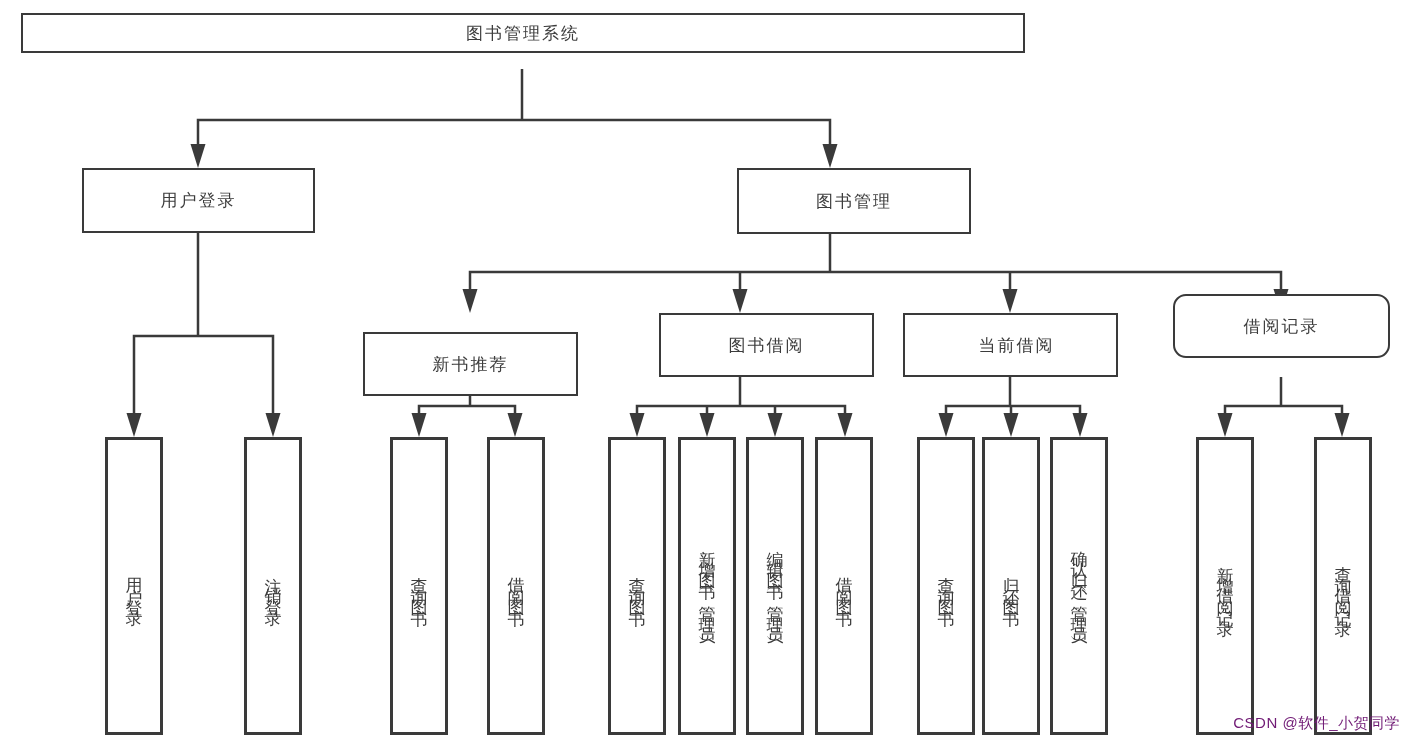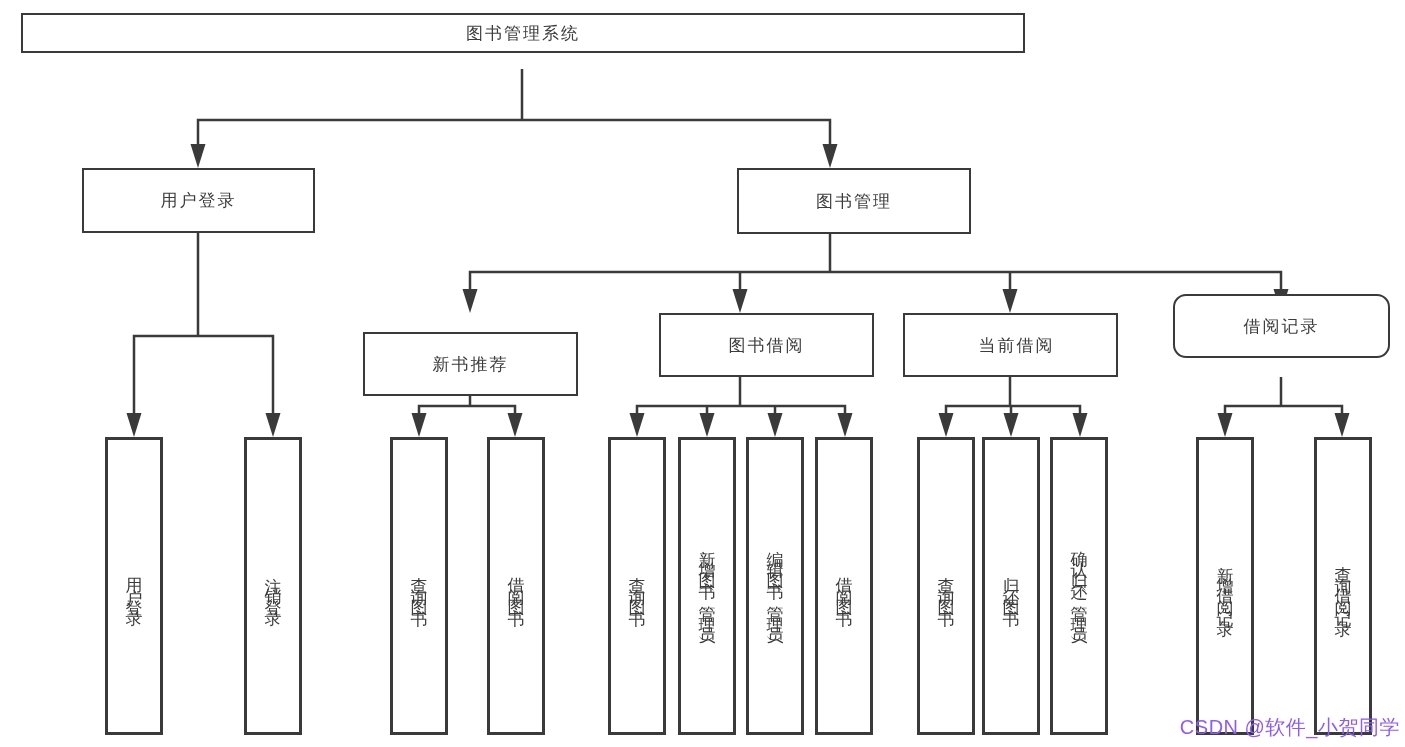--- a/index.html
+++ b/index.html
@@ -69,23 +69,23 @@
   .leaf-g3d { left: 815px; }
   .leaf-g4a { left: 917px; }
   .leaf-g4b { left: 982px; }
   .leaf-g4c { left: 1050px; }
   .leaf-g5a { left: 1196px; }
   .leaf-g5b { left: 1314px; }
   .watermark {
     position: absolute;
     top: 714px;
     right: 5px;
-    font-size: 20px;
+    font-size: 15px;
     letter-spacing: 0.5px;
-    color: #8b5cf6;
+    color: #701a75;
     white-space: nowrap;
     z-index: 5;
   }
 </style>
 </head>
 <body>
 
 <div class="canvas">
 
   <svg class="wires" viewBox="0 0 1405 747" xmlns="http://www.w3.org/2000/svg">

